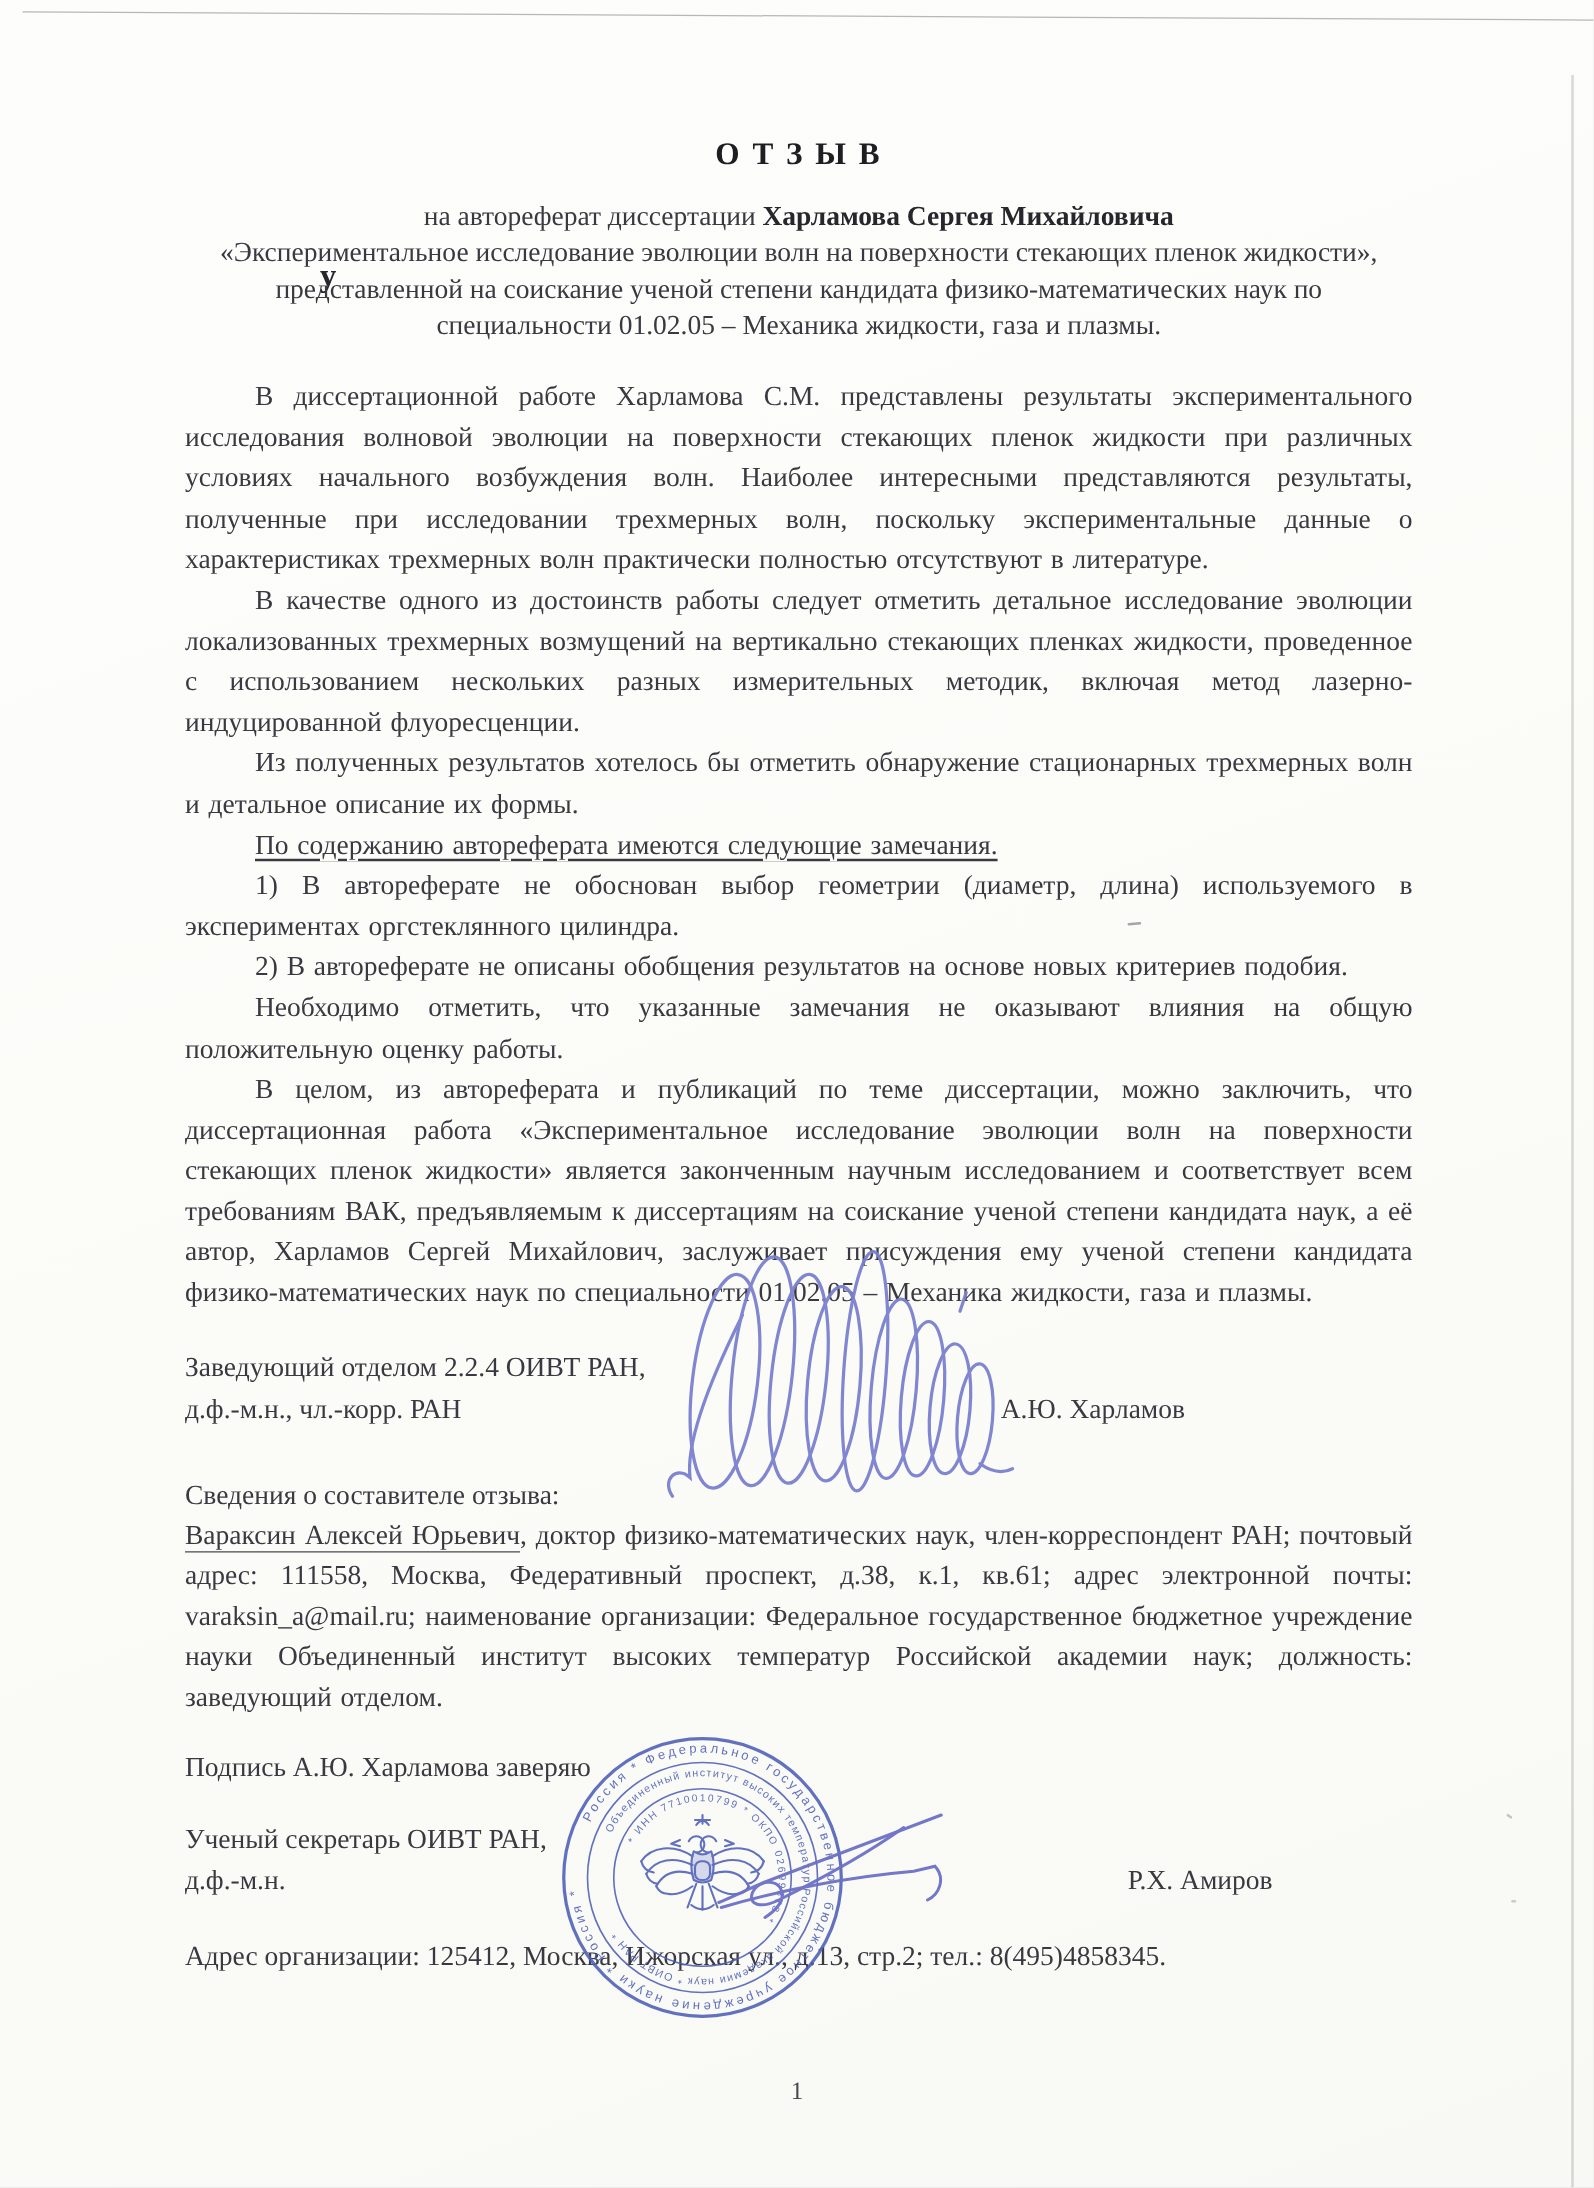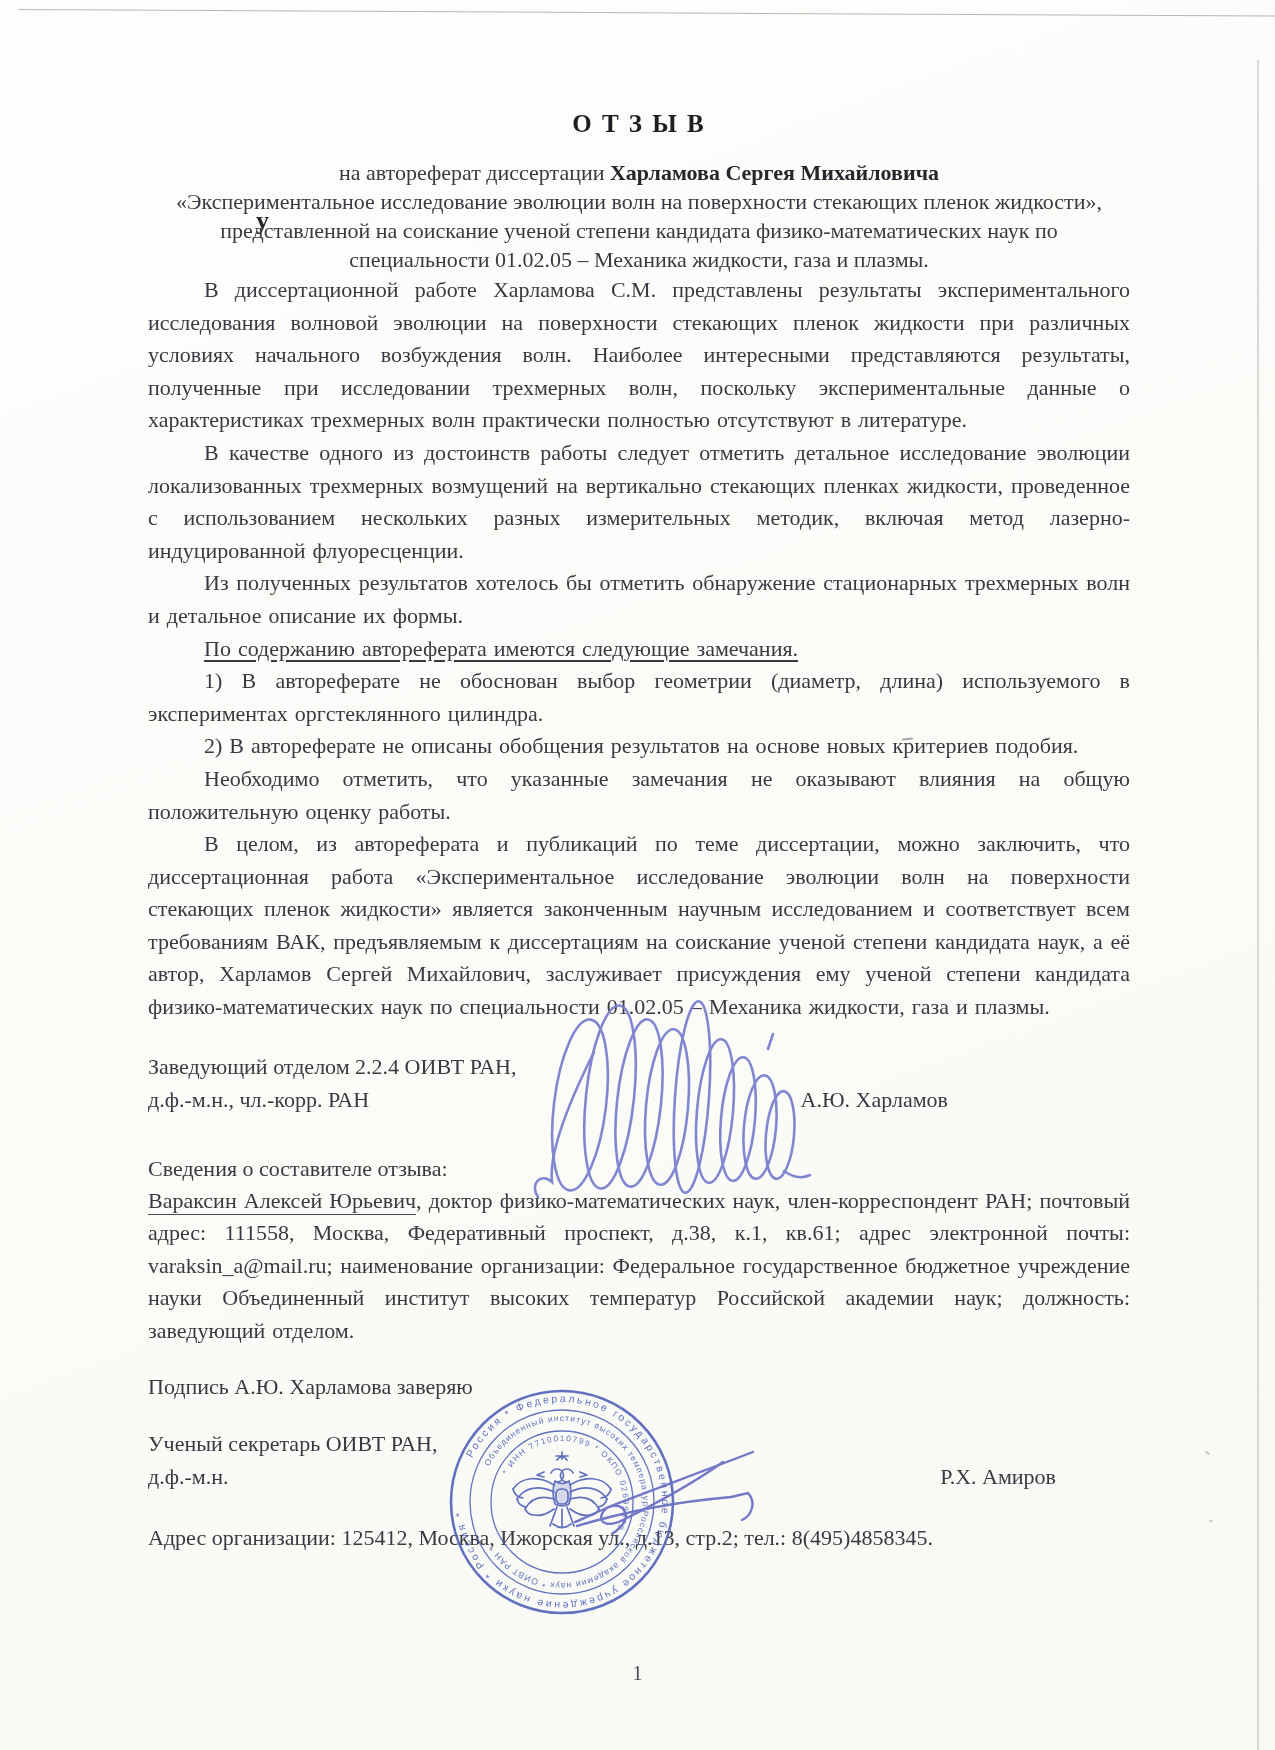--- a/index.html
+++ b/index.html
@@ -10,31 +10,31 @@
     color:#3a3941; overflow:hidden;
   }
   .content{position:absolute; left:148px; top:110px; width:982px;}
   .doc-title{
     text-align:center; font-weight:bold; color:#1d1d22;
     font-size:25px; letter-spacing:2px; margin:0 0 16px 0;
   }
   .intro-line1{ text-align:center; font-size:22px; margin:20px 0 0 0; line-height:29px;}
   .intro-line1 .b{font-weight:bold; color:#26262c;}
   .intro-rest{ text-align:center; font-size:22px; margin:0; line-height:29px;}
-  .body-block{margin-top:0;}
+  .body-block{margin-top:27px;}
   .para{
     margin:0; font-size:22px; line-height:32.6px;
     text-align:justify; text-indent:56px; word-spacing:1.5px;
   }
   .para.u{ text-decoration:underline; text-underline-offset:4px; text-decoration-thickness:1.5px;}
   .signoff{margin-top:26px; font-size:22px; line-height:33px;}
   .signoff-row{display:flex; align-items:flex-start;}
   .signoff-name{margin-left:auto;}
   .name-varaksin{margin-right:182px;}
-  .name-amirov{margin-right:74px;}
+  .name-amirov{margin-right:112px;}
   .reviewer-heading{margin:36px 0 0 0; font-size:22px; line-height:33px;}
   .reviewer-para{
     margin:0; font-size:22px; line-height:32.6px;
     text-align:justify; word-spacing:1.5px;
   }
   .u-name{border-bottom:1.5px solid #4a4952; padding-bottom:1px;}
   .certify{margin:22px 0 0 0; font-size:22px; line-height:33px;}
   .signoff2{margin-top:24px;}
   .address{margin:28px 0 0 0; font-size:22px; line-height:33px;}
   .page-number{

